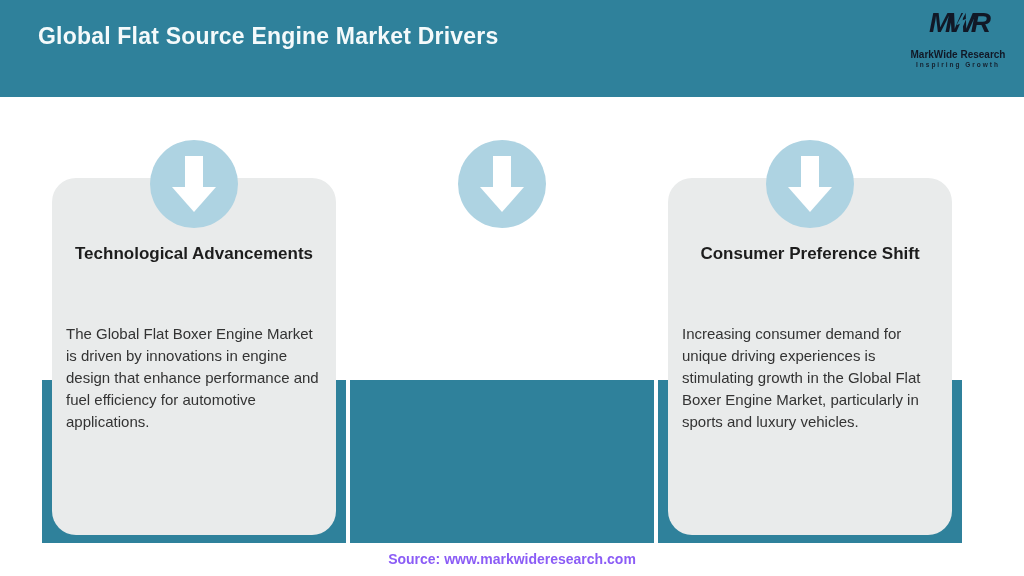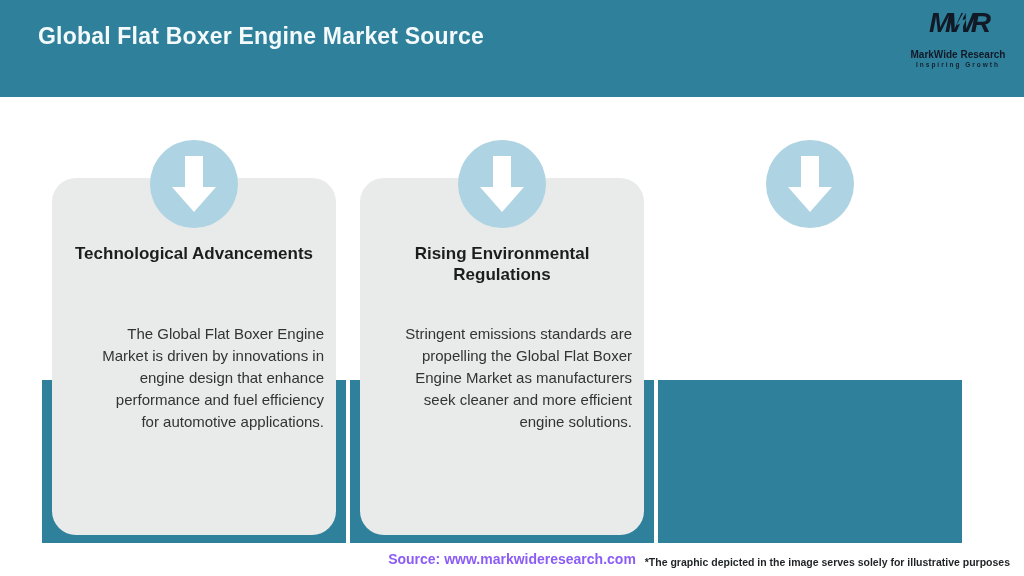--- a/index.html
+++ b/index.html
@@ -119,25 +119,24 @@
     text-align: center;
     font-size: 17px;
     line-height: 21px;
     font-weight: bold;
     color: #1D1D1D;
   }
   .card-desc {
     position: absolute;
     left: 14px; right: 12px;
     top: 145px;
-    text-align: right;
+    text-align: left;
     font-size: 15px;
     line-height: 22px;
     color: #333333;
-    margin-left: 31px;
   }
 
   
   .footer-source {
     position: absolute;
     left: 0; right: 0;
     top: 551px;
     text-align: center;
     font-size: 14px;
     font-weight: bold;
@@ -151,72 +150,71 @@
     font-weight: bold;
     color: #1F2326;
   }
 </style>
 </head>
 <body>
 
 <div class="canvas">
 
   <div class="header">
-    <div class="header-title">Global Flat Boxer Engine Market Source</div>
+    <div class="header-title">Global Flat Source Engine Market Drivers</div>
 
     <div class="logo">
       <div class="logo-mwr">
         <span>MWR</span>
         <svg class="logo-bolt" width="14" height="26" viewBox="0 0 14 26">
           <polyline points="10,1 4,12 9,10 3,24" fill="none" stroke="#2F819B" stroke-width="2.4"></polyline>
         </svg>
       </div>
       <div class="logo-name">MarkWide Research</div>
       <div class="logo-tagline">Inspiring Growth</div>
     </div>
   </div>
 
   <div class="columns">
 
     <div class="column">
       <div class="backing"></div>
       <div class="card">
         <div class="card-title">Technological Advancements</div>
         <div class="card-desc">The Global Flat Boxer Engine Market is driven by innovations in engine design that enhance performance and fuel efficiency for automotive applications.</div>
-      </div>
-      <div class="circle">
-        <svg width="46" height="58" viewBox="0 0 46 58">
-          <rect x="14" y="0" width="18" height="33" fill="#ffffff"></rect>
-          <polygon points="1,31 45,31 23,56" fill="#ffffff"></polygon>
-        </svg>
-      </div>
-    </div>
-
-    <div class="column">
-      <div class="backing"></div>
-      <div class="card">
-        <div class="card-title">Rising Environmental Regulations</div>
-        <div class="card-desc">Stringent emissions standards are propelling the Global Flat Boxer Engine Market as manufacturers seek cleaner and more efficient engine solutions.</div>
       </div>
       <div class="circle">
         <svg width="46" height="58" viewBox="0 0 46 58">
           <rect x="14" y="0" width="18" height="33" fill="#ffffff"></rect>
           <polygon points="1,31 45,31 23,56" fill="#ffffff"></polygon>
         </svg>
       </div>
     </div>
 
     <div class="column">
       <div class="backing"></div>
       <div class="circle">
         <svg width="46" height="58" viewBox="0 0 46 58">
           <rect x="14" y="0" width="18" height="33" fill="#ffffff"></rect>
           <polygon points="1,31 45,31 23,56" fill="#ffffff"></polygon>
         </svg>
       </div>
     </div>
 
+    <div class="column">
+      <div class="backing"></div>
+      <div class="card">
+        <div class="card-title">Consumer Preference Shift</div>
+        <div class="card-desc">Increasing consumer demand for unique driving experiences is stimulating growth in the Global Flat Boxer Engine Market, particularly in sports and luxury vehicles.</div>
+      </div>
+      <div class="circle">
+        <svg width="46" height="58" viewBox="0 0 46 58">
+          <rect x="14" y="0" width="18" height="33" fill="#ffffff"></rect>
+          <polygon points="1,31 45,31 23,56" fill="#ffffff"></polygon>
+        </svg>
+      </div>
+    </div>
+
   </div>
 
   <div class="footer-source">Source: www.markwideresearch.com</div>
-  <div class="footer-disclaimer">*The graphic depicted in the image serves solely for illustrative purposes</div>
 
 </div>
 
 </body></html>

